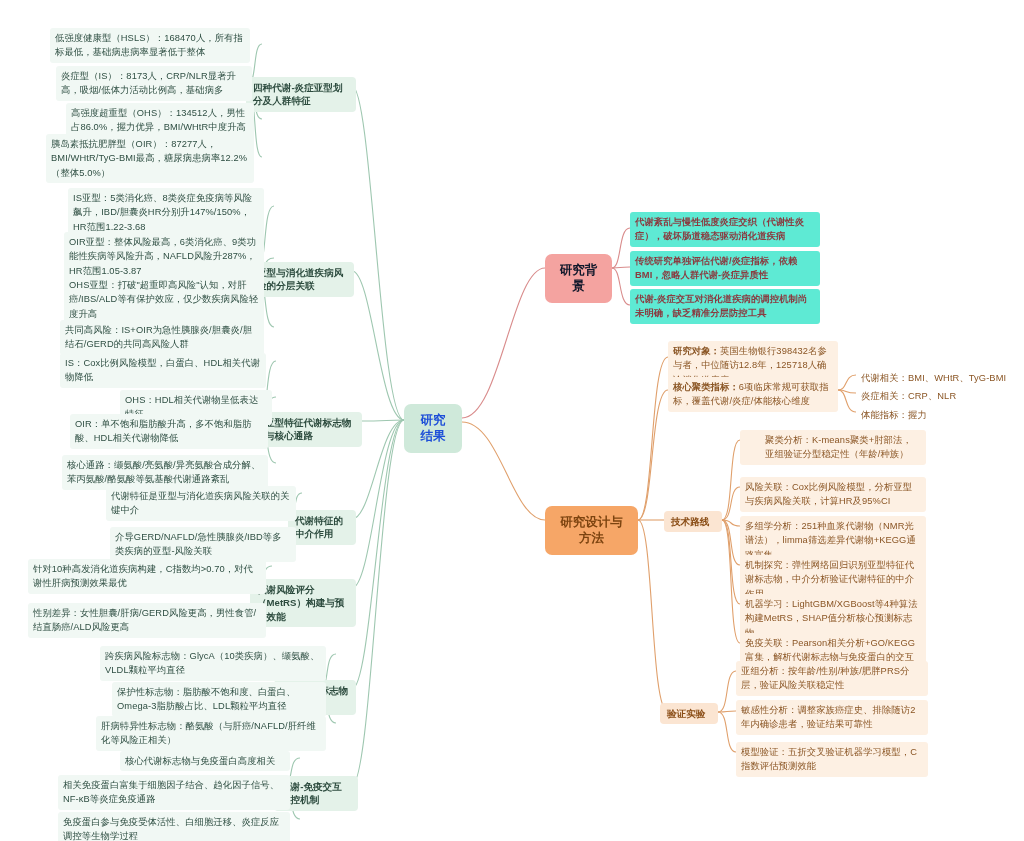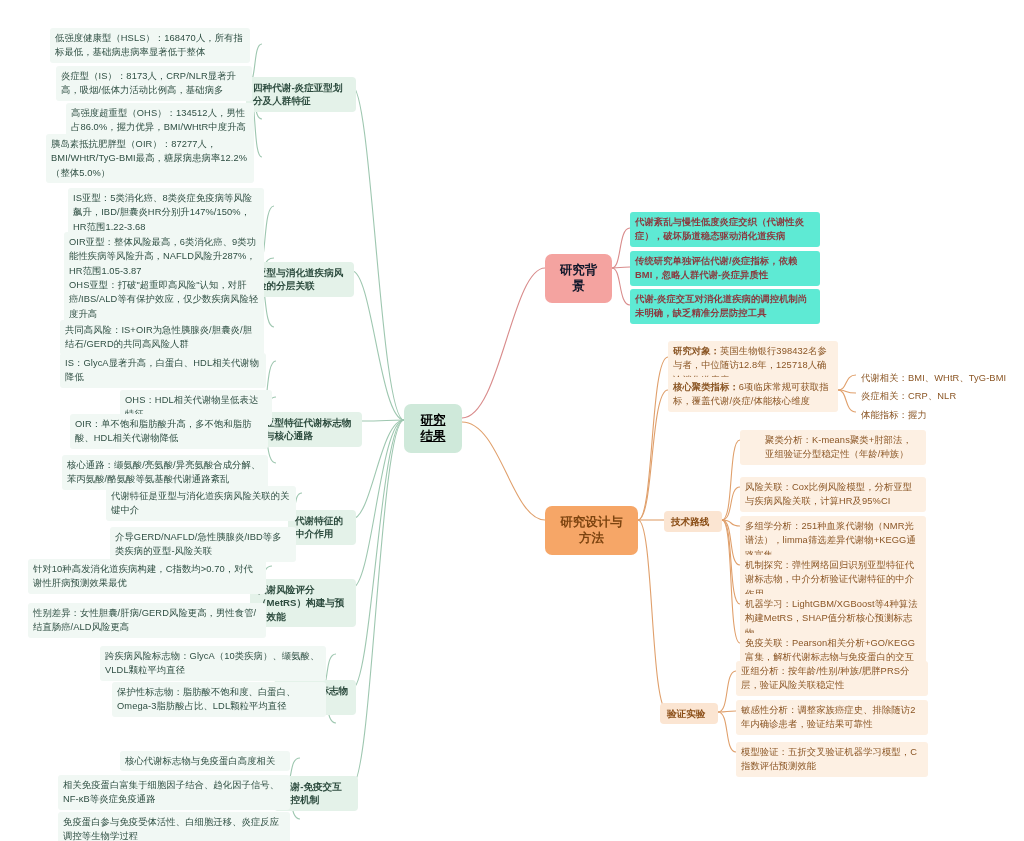--- a/index.html
+++ b/index.html
@@ -18,21 +18,21 @@
   .leaf.plain{background:transparent;}
 
   
   .pill{font-size:9.6px;font-weight:bold;padding:4px 7px;border-radius:4px;line-height:1.4;}
   .pill.g{color:#2c4b3e;background:#e4f2e9;}
   .pill.o{color:#8a4d16;background:#fbe5d2;}
 
   
   .big{font-size:12.5px;font-weight:bold;padding:8px 14px;border-radius:7px;
        text-align:center;line-height:1.3;}
-  .big.center{color:#000000;background:#cfe9da;text-decoration:underline;}
+  .big.center{color:#1d4ed8;background:#cfe9da;}
   .big.red{color:#0f172a;background:#f4a3a0;}
   .big.orange{color:#7d4410;background:#f6a667;}
 
   .b{font-weight:bold;}
 </style>
 </head>
 <body>
 
 <div id="canvas">
   <svg class="links" viewBox="0 0 1024 841">
@@ -120,33 +120,34 @@
   <div class="node leaf g" style="left:50px;top:28px;width:200px;">低强度健康型（HSLS）：168470人，所有指标最低，基础病患病率显著低于整体</div>
   <div class="node leaf g" style="left:56px;top:66px;width:196px;">炎症型（IS）：8173人，CRP/NLR显著升高，吸烟/低体力活动比例高，基础病多</div>
   <div class="node leaf g" style="left:66px;top:103px;width:188px;">高强度超重型（OHS）：134512人，男性占86.0%，握力优异，BMI/WHtR中度升高</div>
   <div class="node leaf g" style="left:46px;top:134px;width:208px;">胰岛素抵抗肥胖型（OIR）：87277人，BMI/WHtR/TyG-BMI最高，糖尿病患病率12.2%（整体5.0%）</div>
 
   <div class="node leaf g" style="left:68px;top:188px;width:196px;">IS亚型：5类消化癌、8类炎症免疫病等风险飙升，IBD/胆囊炎HR分别升147%/150%，HR范围1.22-3.68</div>
   <div class="node leaf g" style="left:64px;top:232px;width:200px;">OIR亚型：整体风险最高，6类消化癌、9类功能性疾病等风险升高，NAFLD风险升287%，HR范围1.05-3.87</div>
   <div class="node leaf g" style="left:64px;top:275px;width:200px;">OHS亚型：打破"超重即高风险"认知，对肝癌/IBS/ALD等有保护效应，仅少数疾病风险轻度升高</div>
   <div class="node leaf g" style="left:60px;top:320px;width:204px;">共同高风险：IS+OIR为急性胰腺炎/胆囊炎/胆结石/GERD的共同高风险人群</div>
 
-  <div class="node leaf g" style="left:60px;top:353px;width:206px;">IS：GlycA显著升高，白蛋白、HDL相关代谢物降低</div>
+  <div class="node leaf g" style="left:60px;top:353px;width:206px;">IS：Cox比例风险模型，白蛋白、HDL相关代谢物降低</div>
   <div class="node leaf g" style="left:120px;top:390px;width:152px;">OHS：HDL相关代谢物呈低表达特征</div>
   <div class="node leaf g" style="left:70px;top:414px;width:198px;">OIR：单不饱和脂肪酸升高，多不饱和脂肪酸、HDL相关代谢物降低</div>
   <div class="node leaf g" style="left:62px;top:455px;width:206px;">核心通路：缬氨酸/亮氨酸/异亮氨酸合成分解、苯丙氨酸/酪氨酸等氨基酸代谢通路紊乱</div>
 
   <div class="node leaf g" style="left:106px;top:486px;width:190px;">代谢特征是亚型与消化道疾病风险关联的关键中介</div>
   <div class="node leaf g" style="left:110px;top:527px;width:186px;">介导GERD/NAFLD/急性胰腺炎/IBD等多类疾病的亚型-风险关联</div>
 
   <div class="node leaf g" style="left:28px;top:559px;width:238px;">针对10种高发消化道疾病构建，C指数均&gt;0.70，对代谢性肝病预测效果最优</div>
   <div class="node leaf g" style="left:28px;top:603px;width:238px;">性别差异：女性胆囊/肝病/GERD风险更高，男性食管/结直肠癌/ALD风险更高</div>
 
   <div class="node leaf g" style="left:100px;top:646px;width:226px;">跨疾病风险标志物：GlycA（10类疾病）、缬氨酸、VLDL颗粒平均直径</div>
   <div class="node leaf g" style="left:112px;top:682px;width:214px;">保护性标志物：脂肪酸不饱和度、白蛋白、Omega-3脂肪酸占比、LDL颗粒平均直径</div>
+  <div class="node leaf g" style="left:96px;top:716px;width:230px;">肝病特异性标志物：酪氨酸（与肝癌/NAFLD/肝纤维化等风险正相关）</div>
 
   <div class="node leaf g" style="left:58px;top:775px;width:232px;">相关免疫蛋白富集于细胞因子结合、趋化因子信号、NF-κB等炎症免疫通路</div>
   <div class="node leaf g" style="left:120px;top:751px;width:170px;">核心代谢标志物与免疫蛋白高度相关</div>
   <div class="node leaf g" style="left:58px;top:812px;width:232px;">免疫蛋白参与免疫受体活性、白细胞迁移、炎症反应调控等生物学过程</div>
 
   <div class="node big red" style="left:545px;top:254px;width:67px;">研究背景</div>
 
   <div class="node leaf r" style="left:630px;top:212px;width:190px;">代谢紊乱与慢性低度炎症交织（代谢性炎症），破坏肠道稳态驱动消化道疾病</div>
   <div class="node leaf r" style="left:630px;top:251px;width:190px;">传统研究单独评估代谢/炎症指标，依赖BMI，忽略人群代谢-炎症异质性</div>
   <div class="node leaf r" style="left:630px;top:289px;width:190px;">代谢-炎症交互对消化道疾病的调控机制尚未明确，缺乏精准分层防控工具</div>

